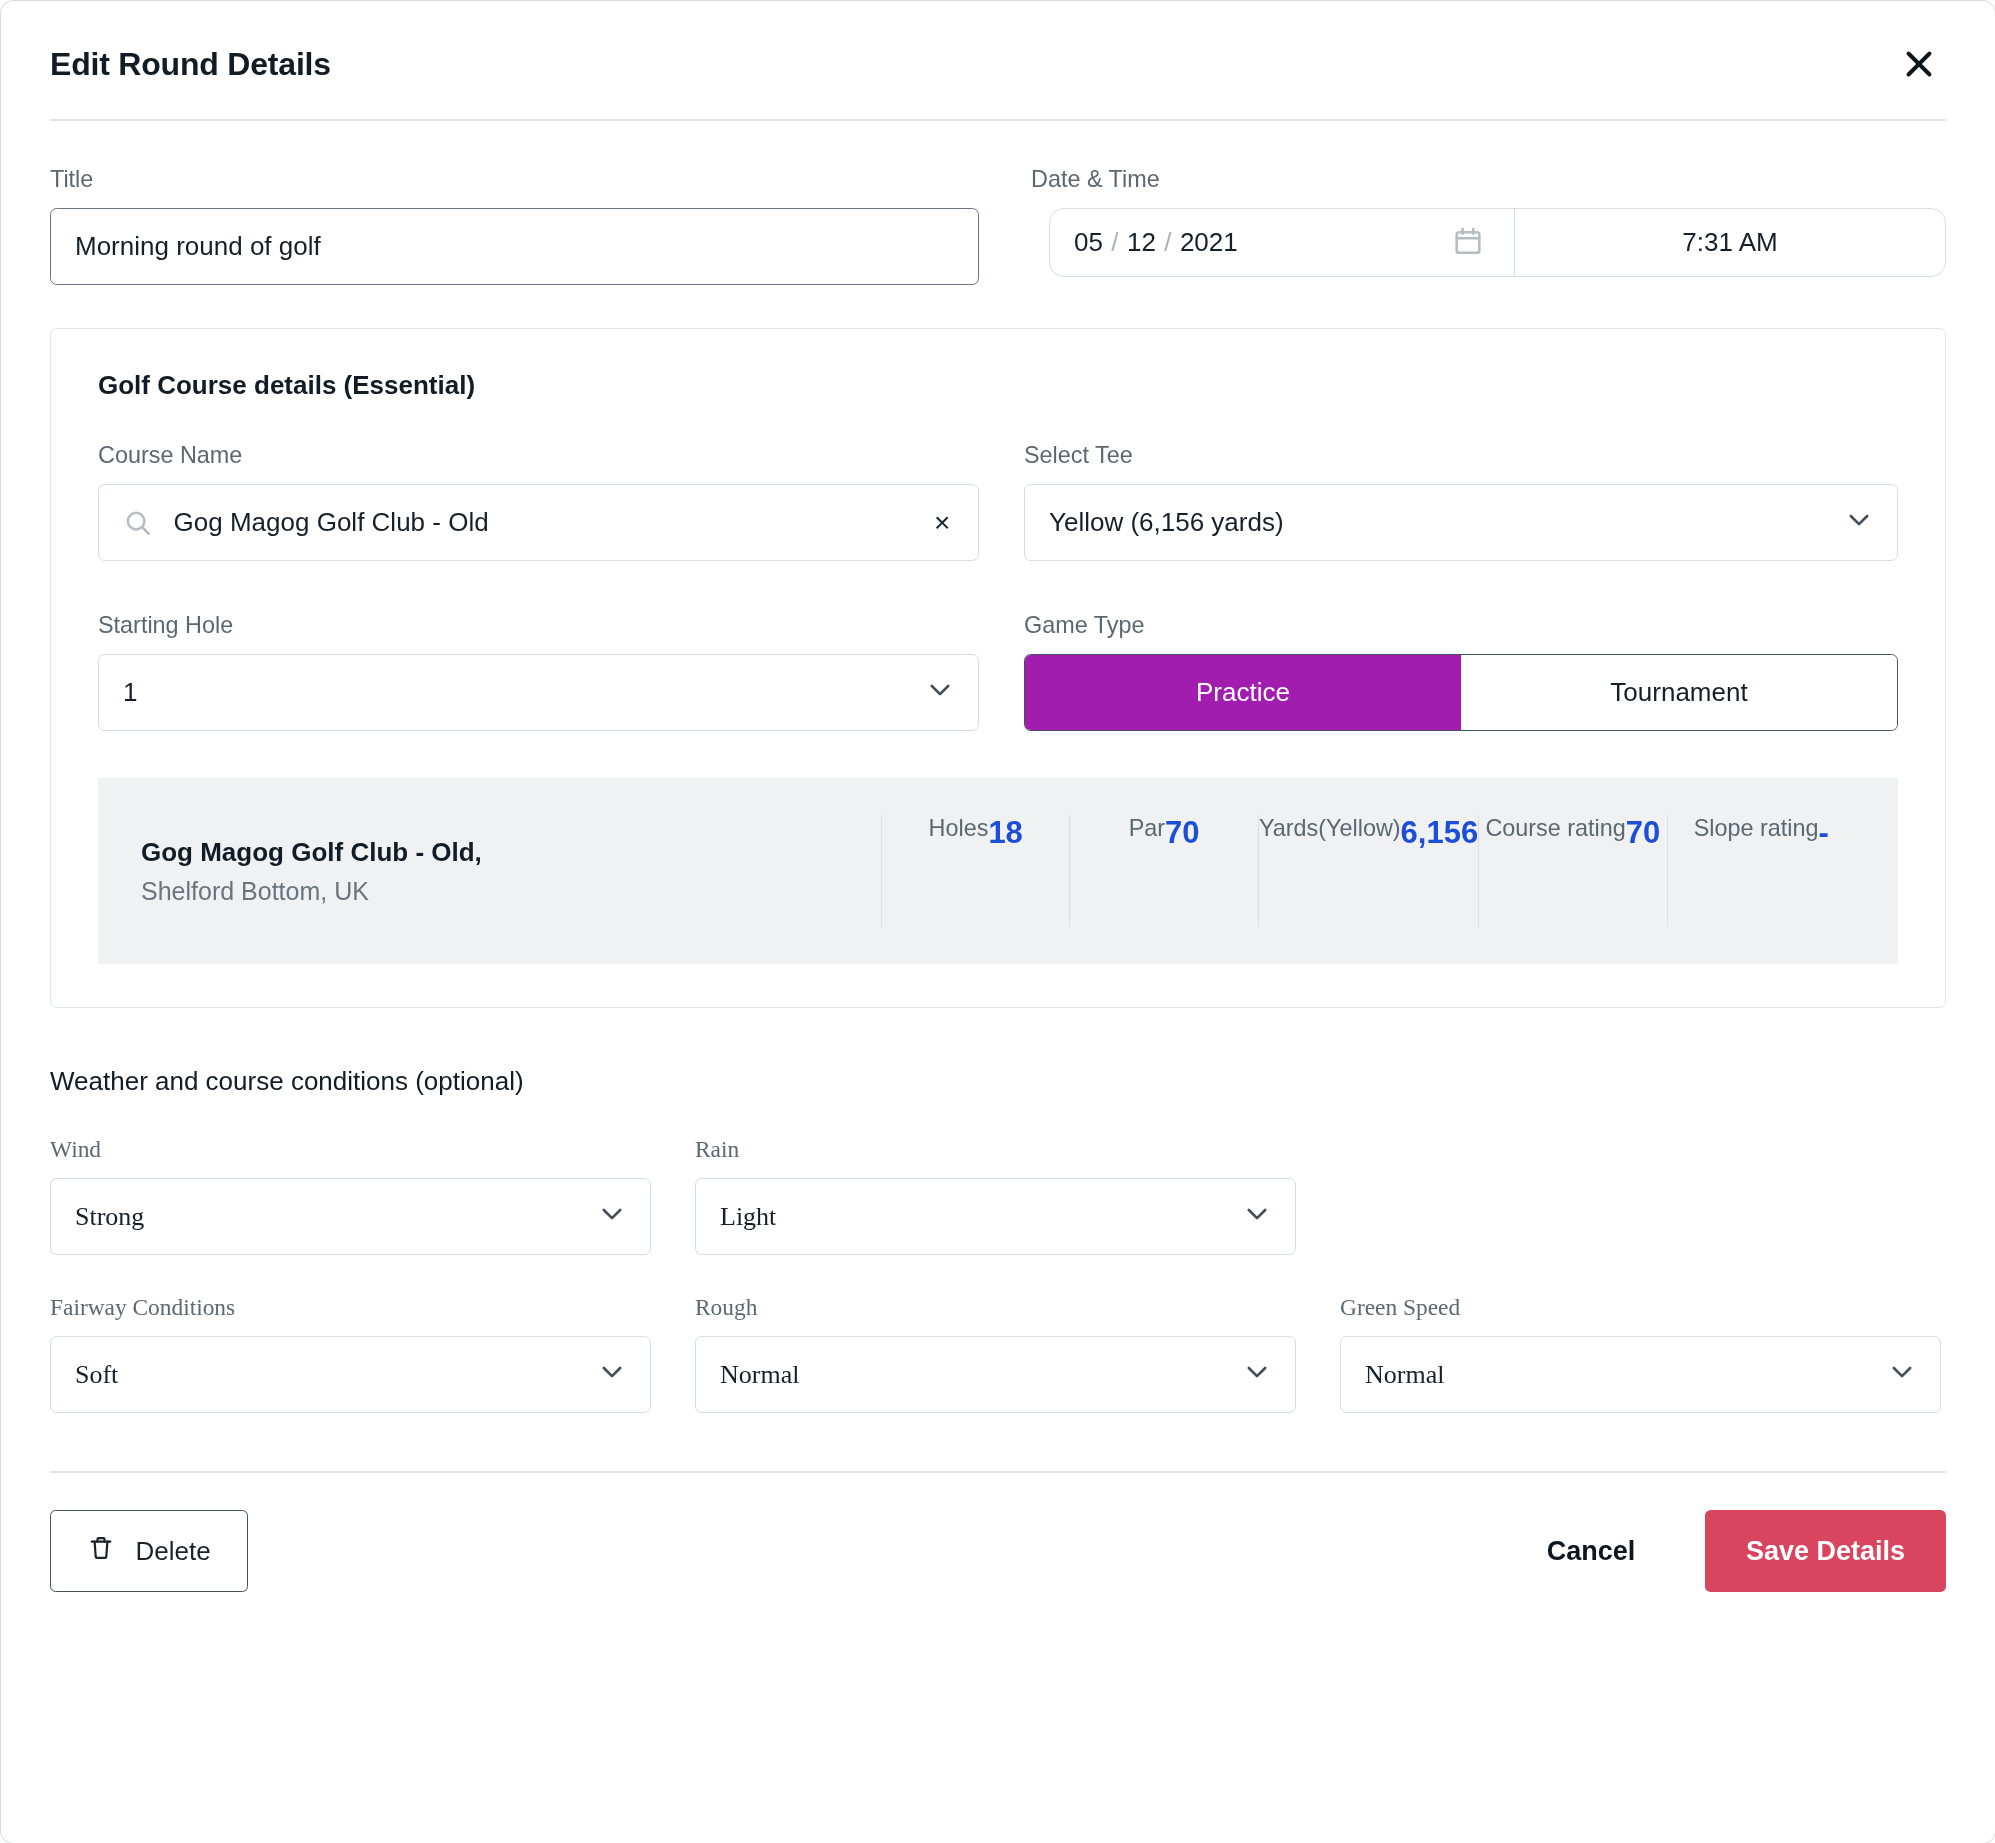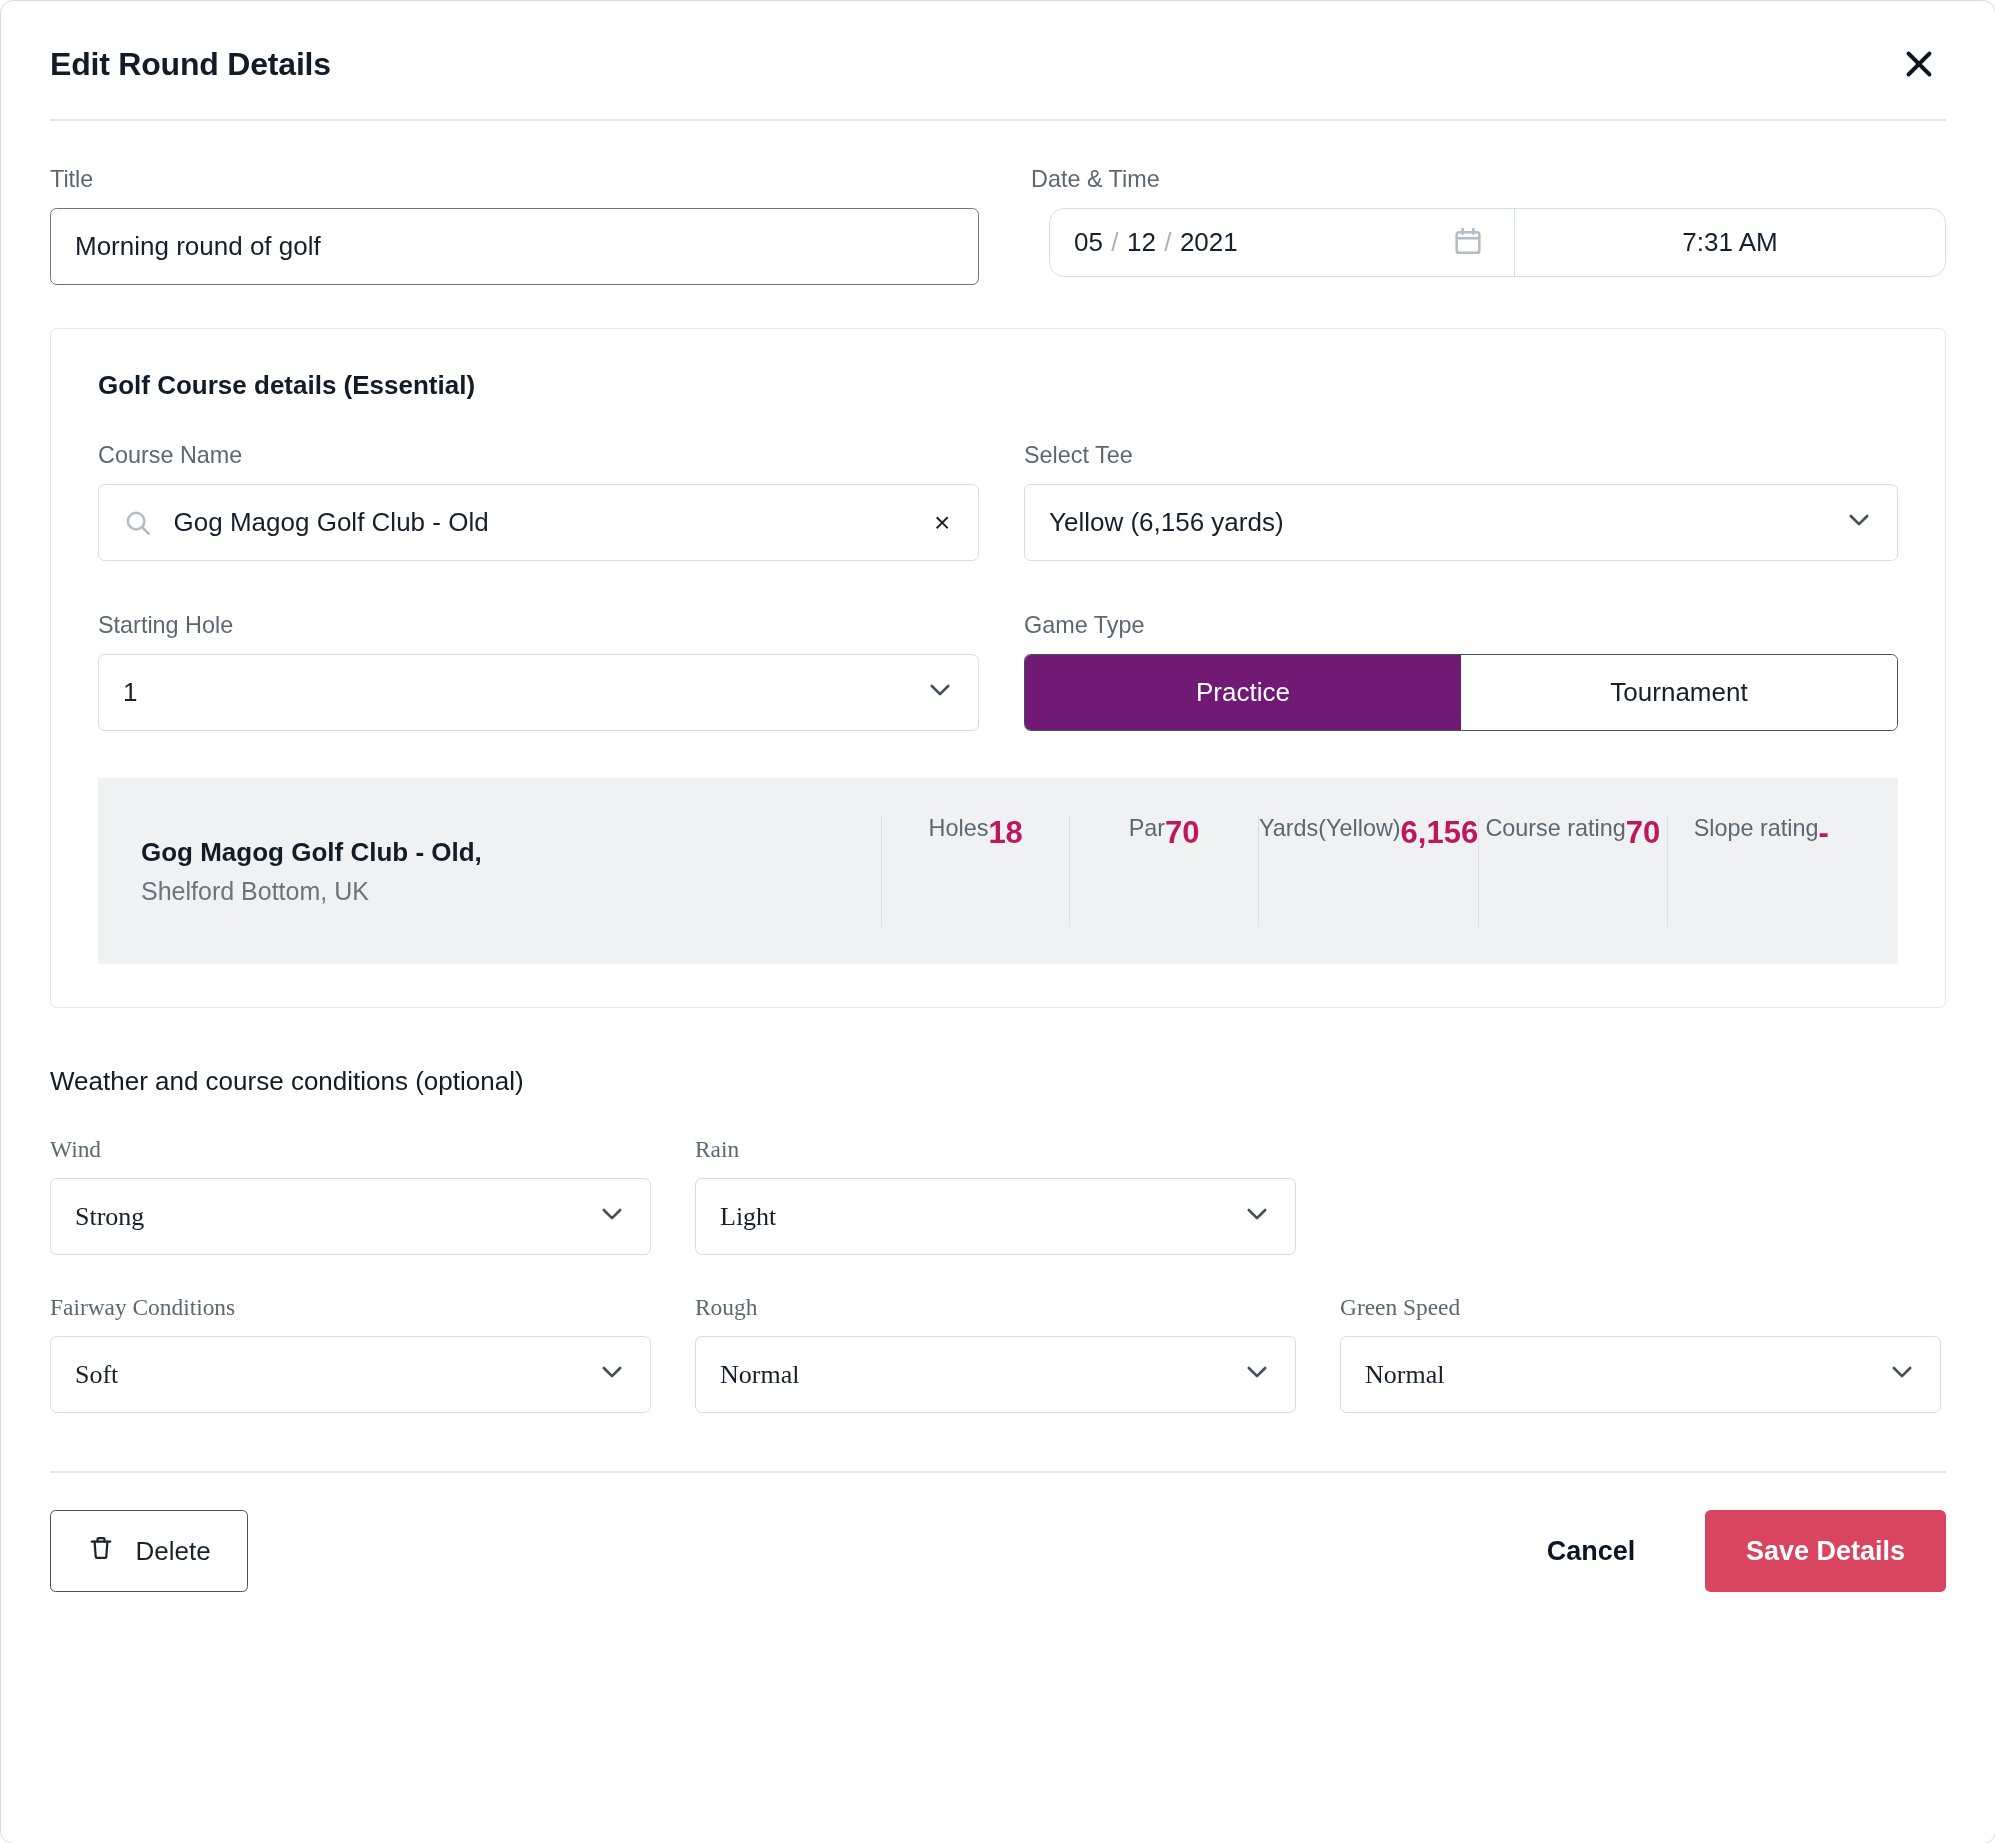--- a/index.html
+++ b/index.html
@@ -164,21 +164,21 @@
     flex: 1;
     display: flex; align-items: center; justify-content: center;
     font-size: 26px;
     cursor: pointer;
     background: #fff;
     color: #16202b;
     border: none;
     font-family: "Liberation Sans", sans-serif;
   }
   .seg-btn.active {
-    background: #701a75;
+    background: #a21caf;
     color: #ffffff;
     font-weight: 400;
   }
 
   
   .summary {
     margin-top: 47px;
     background: #eff1f3;
     display: flex;
     align-items: center;
@@ -193,21 +193,21 @@
 
   .stat {
     flex: 1;
     border-left: 1.9px solid #dcdfe3;
     padding-left: 0;
     text-align: center;
     align-self: stretch;
     display: flex; flex-direction: row; justify-content: center;
   }
   .stat .k { font-size: 23.4px; color: #5c6871; margin-bottom: 11.2px; }
-  .stat .v { font-size: 31px; font-weight: 700; color: #be185d; }
+  .stat .v { font-size: 31px; font-weight: 700; color: #1d4ed8; }
 
   
   .weather-title {
     font-size: 26px;
     font-weight: 400;
     color: #111c27;
     margin-top: 58px;
   }
   .wrow {
     display: flex;

